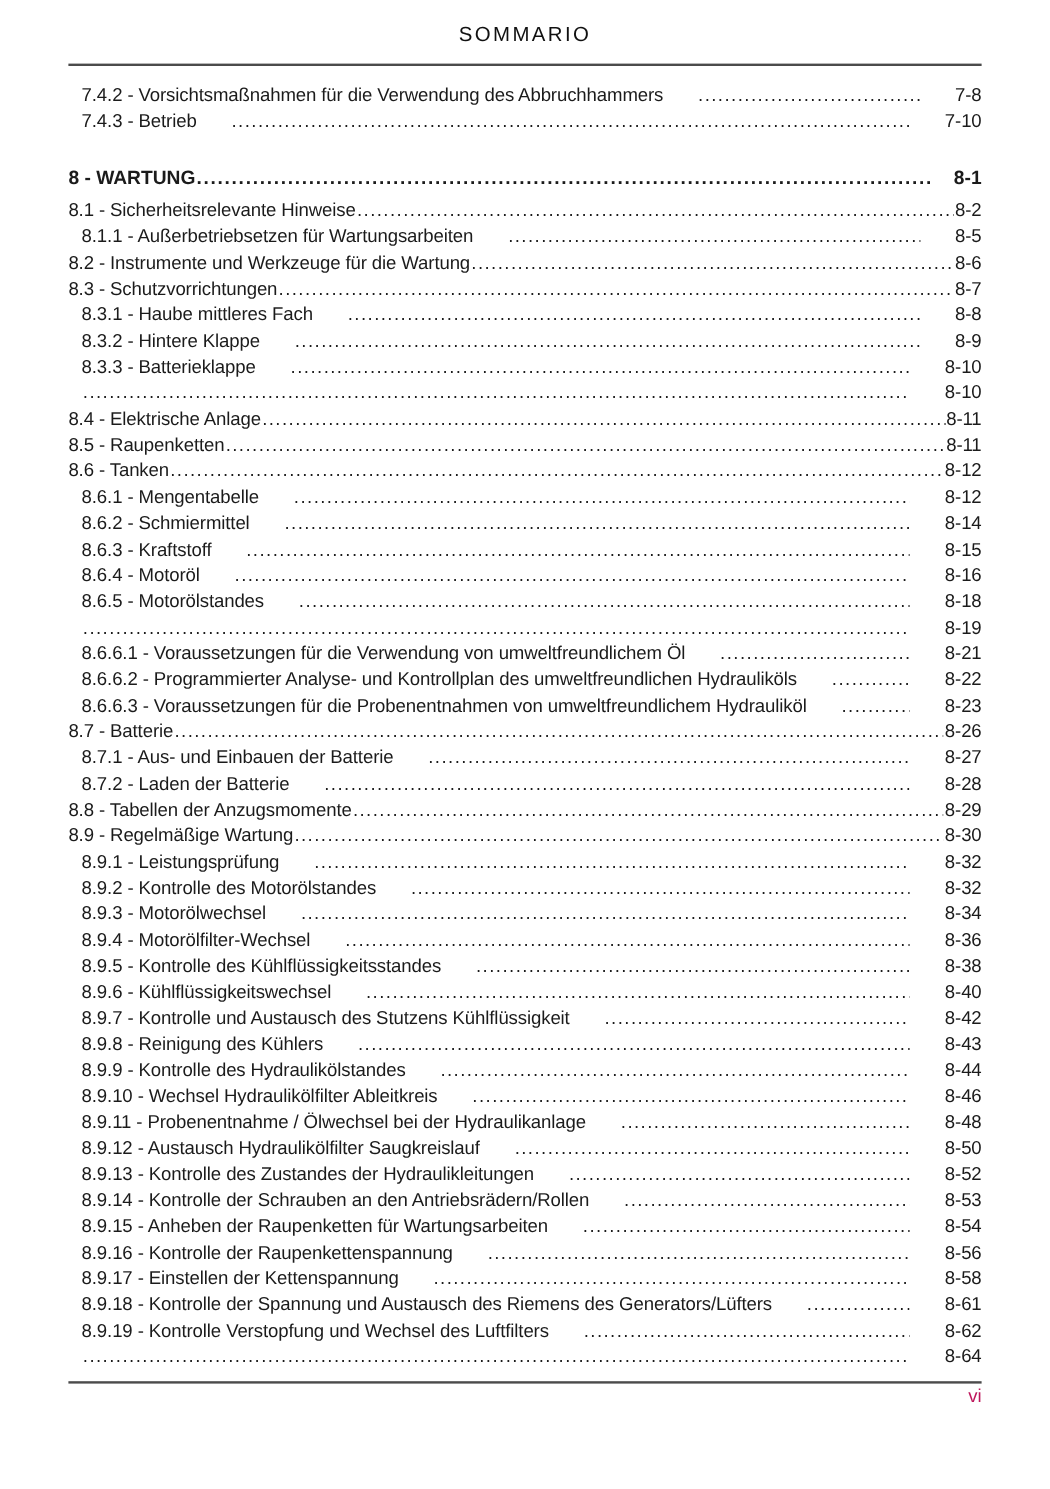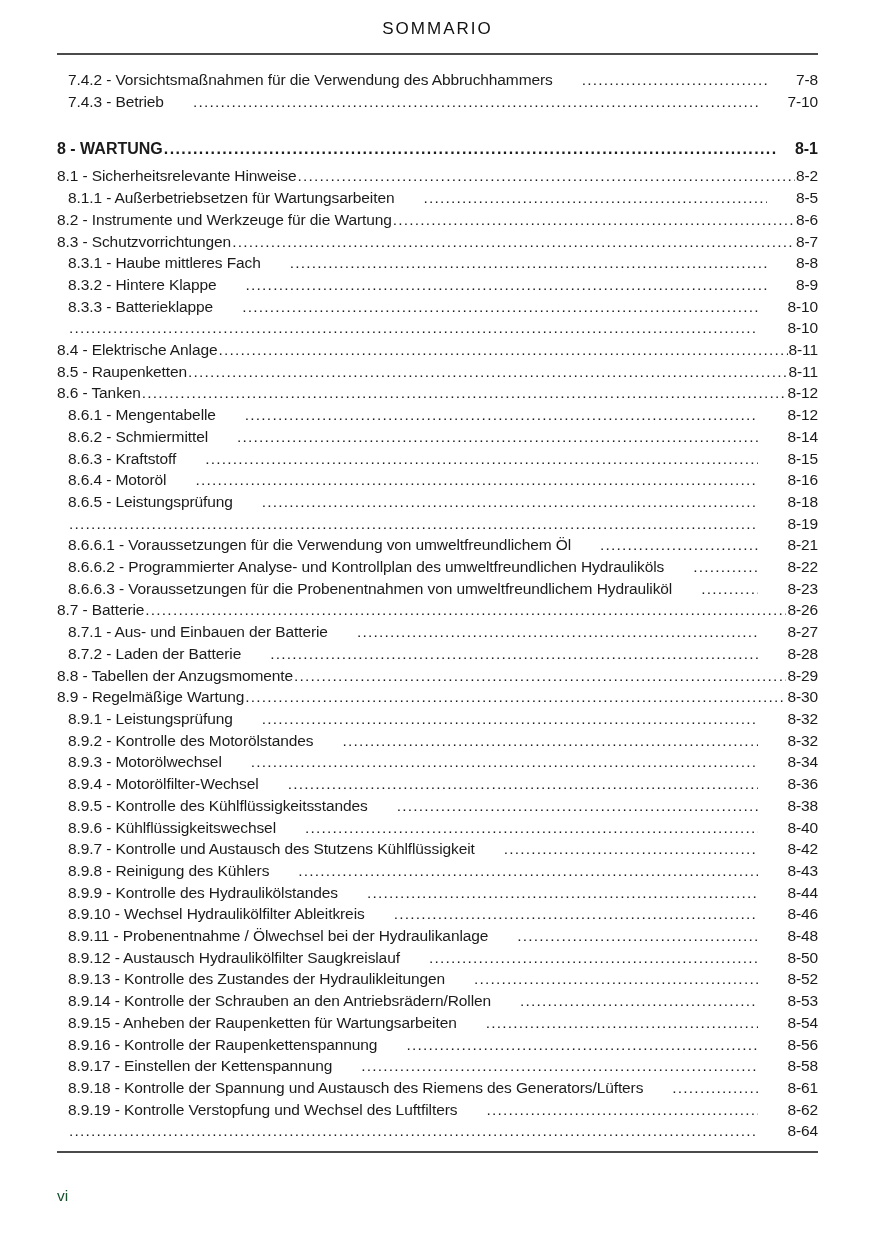--- a/index.html
+++ b/index.html
@@ -51,25 +51,24 @@
     margin-bottom: 4px;
     font-size: 16px;
     line-height: 25px;
     font-weight: 700;
     letter-spacing: 0;
   }
   .toc-row.chapter .dots { letter-spacing: 1.4px; }
   .toc-row.chapter .pageno { margin-left: 17px; }
   .footer-rule { margin-top: 9px; }
   .footer-pageno {
-    text-align: left;
+    text-align: right;
     font-size: 15.5px;
     line-height: 22px;
-    color: #14532d;
-    margin-top: 32px;
+    color: #be185d;
   }
 </style>
 </head>
 <body>
 
 <div class="page">
   <div class="doc-title">SOMMARIO</div>
   <hr class="rule">
 
   <div class="toc" id="toc">
@@ -156,21 +155,21 @@
         <span class="label">8.6.3 - Kraftstoff</span>
         <span class="dots">............................................................................................................................................................................................................................</span>
         <span class="pageno">8-15</span>
       </div>
       <div class="toc-row level-2">
         <span class="label">8.6.4 - Motoröl</span>
         <span class="dots">............................................................................................................................................................................................................................</span>
         <span class="pageno">8-16</span>
       </div>
       <div class="toc-row level-2">
-        <span class="label">8.6.5 - Leistungsprüfung</span>
+        <span class="label">8.6.5 - Motorölstandes</span>
         <span class="dots">............................................................................................................................................................................................................................</span>
         <span class="pageno">8-18</span>
       </div>
       <div class="toc-row level-2">
         <span class="dots">............................................................................................................................................................................................................................</span>
         <span class="pageno">8-19</span>
       </div>
       <div class="toc-row level-2">
         <span class="label">8.6.6.1 - Voraussetzungen für die Verwendung von umweltfreundlichem Öl</span>
         <span class="dots">............................................................................................................................................................................................................................</span>

